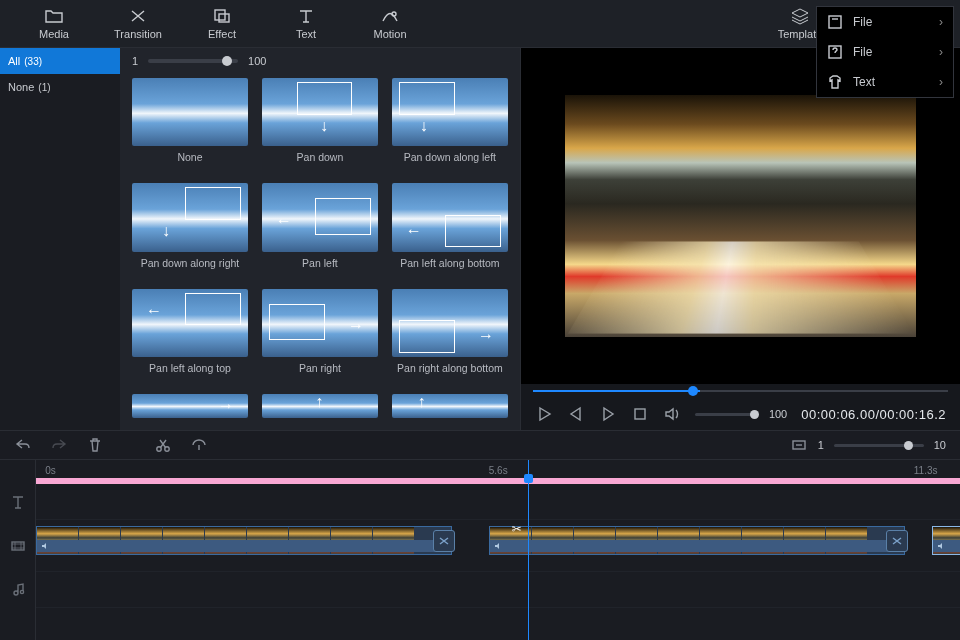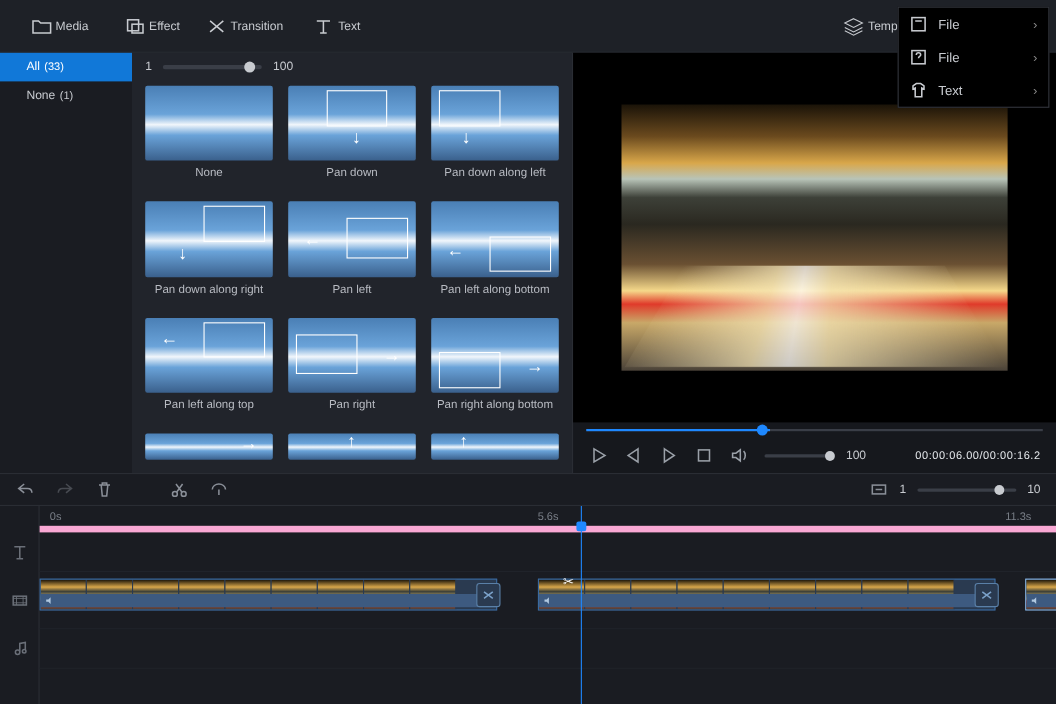--- a/index.html
+++ b/index.html
@@ -1,32 +1,32 @@
 <!DOCTYPE html>
 <html><head>
 <meta charset="utf-8">
 <style>
 * { margin:0; padding:0; box-sizing:border-box; font-family:-apple-system,Segoe UI,Arial,sans-serif; }
 body { background:#1a1c22; color:#c8cbd0; width:960px; height:640px; overflow:hidden; font-size:12px; }
 .topnav { height:48px; display:flex; align-items:center; padding:0 12px; border-bottom:1px solid #2a2d34; background:#1e2127; }
 .topnav-left { display:flex; gap:0; }
-.topnav-item { width:84px; display:flex; align-items:center; justify-content:center; gap:3px; cursor:pointer; color:#c8cbd0; }
+.topnav-item { width:84px; display:flex; flex-direction:column; align-items:center; justify-content:center; gap:3px; cursor:pointer; color:#c8cbd0; }
 .topnav-item .icon { display:flex; align-items:center; justify-content:center; width:20px; height:18px; }
 .topnav-item span.lbl { font-size:11px; }
 .topnav-right { margin-left:auto; display:flex; gap:0; align-items:center; }
 .topnav-right .topnav-item { width:72px; }
 
 .dropdown { position:absolute; top:6px; right:6px; width:138px; background:#000000; border:1px solid #32353d; z-index:50; }
 .dropdown-item { height:30px; display:flex; align-items:center; gap:10px; padding:0 10px; cursor:pointer; }
 .dropdown-item .chev { margin-left:auto; color:#888; }
 .dropdown-item .icon { width:16px; height:16px; display:flex; align-items:center; justify-content:center; }
 
 .main { display:flex; height:382px; }
 .sidebar { width:120px; background:#1a1c22; }
-.side-item { height:26px; display:flex; align-items:center; padding:0 24px; cursor:pointer; font-size:11px; }
+.side-item { height:26px; display:flex; align-items:center; padding:0 8px; cursor:pointer; font-size:11px; }
 .side-item.sel { background:#1178d8; color:#fff; }
 .side-item .cnt { margin-left:4px; font-size:10px; color:inherit; }
 
 .browser { width:400px; background:#21242b; display:flex; flex-direction:column; }
 .browser-head { height:26px; display:flex; align-items:center; gap:10px; padding:0 12px; font-size:11px; }
 .zoom-slider { flex:0 0 90px; height:4px; background:#3a3e47; border-radius:2px; position:relative; }
 .zoom-slider .thumb { position:absolute; top:-3px; width:10px; height:10px; border-radius:50%; background:#c8cbd0; }
 .grid { flex:1; overflow:hidden; padding:4px 12px 0; display:grid; grid-template-columns:repeat(3,1fr); gap:8px 14px; }
 .cell { display:flex; flex-direction:column; align-items:center; gap:5px; }
 .thumb-box { width:100%; aspect-ratio:1.7; border-radius:2px; position:relative; overflow:hidden; background:linear-gradient(180deg,#4a7fb5 0%,#6aa3d9 38%,#f1f6fb 52%,#6aa3d9 66%,#3a608c 100%); }
@@ -39,21 +39,21 @@
 .canvas { width:80%; aspect-ratio:1.45; background:linear-gradient(180deg,#1a1308 0%,#6b4a1e 12%,#d9a74a 22%,#b8c4b8 28%,#3d4038 35%,#2a2820 45%,#6a5032 60%,#f5d88a 70%,#e03a2a 75%,#c8a868 82%,#4a4238 100%); position:relative; overflow:hidden; }
 .canvas::after { content:""; position:absolute; left:10%; right:10%; bottom:0; top:52%; background:linear-gradient(95deg,transparent 0%,#f5e6b8 35%,#fff 45%,#f5e6b8 55%,transparent 100%); opacity:.7; transform:perspective(200px) rotateX(40deg); }
 .scrub { height:14px; position:relative; }
 .scrub-track { position:absolute; left:12px; right:12px; top:6px; height:2px; background:#3a3e47; }
 .scrub-prog { position:absolute; left:12px; top:6px; height:2px; background:#1e88ff; }
 .scrub-thumb { position:absolute; top:2px; width:10px; height:10px; border-radius:50%; background:#1e88ff; }
 .controls { height:32px; display:flex; align-items:center; gap:14px; padding:0 14px; font-size:11px; }
 .ctrl-icon { width:18px; height:18px; display:flex; align-items:center; justify-content:center; cursor:pointer; color:#9aa0a8; }
 .vol-slider { width:60px; height:3px; background:#3a3e47; position:relative; border-radius:2px; }
 .vol-slider .thumb { position:absolute; top:-3px; right:-4px; width:9px; height:9px; border-radius:50%; background:#c8cbd0; }
-.tc { margin-left:auto; font-size:10px; color:#e5e8ec; letter-spacing:.5px; }
+.tc { margin-left:auto; font-size:13px; color:#e5e8ec; letter-spacing:.5px; }
 
 .toolbar { height:30px; display:flex; align-items:center; gap:18px; padding:0 14px; background:#1a1c22; border-top:1px solid #2a2d34; border-bottom:1px solid #2a2d34; }
 .toolbar .tool { width:18px; height:18px; display:flex; align-items:center; justify-content:center; cursor:pointer; color:#8a8f98; }
 .toolbar-right { margin-left:auto; display:flex; align-items:center; gap:10px; font-size:11px; }
 .tl-zoom-slider { width:90px; height:3px; background:#3a3e47; position:relative; border-radius:2px; }
 .tl-zoom-slider .thumb { position:absolute; top:-3px; width:9px; height:9px; border-radius:50%; background:#c8cbd0; }
 
 .timeline { height:180px; display:flex; background:#1a1c22; }
 .tl-labels { width:36px; display:flex; flex-direction:column; border-right:1px solid #2a2d34; }
 .tl-label { flex:0 0 auto; display:flex; align-items:center; justify-content:center; color:#6a6f78; }
@@ -83,41 +83,50 @@
       <div class="icon">
           <svg viewBox="0 0 20 18">
             <path d="M2 4h5l2 2h9v9H2z"></path>
           </svg>
         </div>
       <span class="lbl">Media</span>
     </div>
     <div class="topnav-item">
       <div class="icon">
           <svg viewBox="0 0 20 18">
+            <path d="M4 4l6 5-6 5M16 4l-6 5 6 5"></path>
+          </svg>
+        </div>
+      <span class="lbl">Transition</span>
+    </div>
+    <div class="topnav-item">
+      <div class="icon">
+          <svg viewBox="0 0 20 18">
             <rect x="3" y="3" width="10" height="10"></rect>
             <rect x="7" y="7" width="10" height="8"></rect>
           </svg>
         </div>
       <span class="lbl">Effect</span>
     </div>
     <div class="topnav-item">
       <div class="icon">
           <svg viewBox="0 0 20 18">
-            <path d="M4 4l6 5-6 5M16 4l-6 5 6 5"></path>
-          </svg>
-        </div>
-      <span class="lbl">Transition</span>
-    </div>
-    <div class="topnav-item">
-      <div class="icon">
-          <svg viewBox="0 0 20 18">
             <path d="M4 4h12M10 4v11M7 15h6"></path>
           </svg>
         </div>
       <span class="lbl">Text</span>
+    </div>
+    <div class="topnav-item">
+      <div class="icon">
+          <svg viewBox="0 0 20 18">
+            <path d="M3 14c5-10 9-10 14 0"></path>
+            <circle cx="14" cy="7" r="2"></circle>
+          </svg>
+        </div>
+      <span class="lbl">Motion</span>
     </div>
   </div>
   <div class="topnav-right">
     <div class="topnav-item">
       <div class="icon">
           <svg viewBox="0 0 20 18">
             <path d="M10 2l8 4-8 4-8-4zM2 10l8 4 8-4M2 13l8 4 8-4" stroke-width="1"></path>
           </svg>
         </div>
       <span class="lbl">Template</span>

